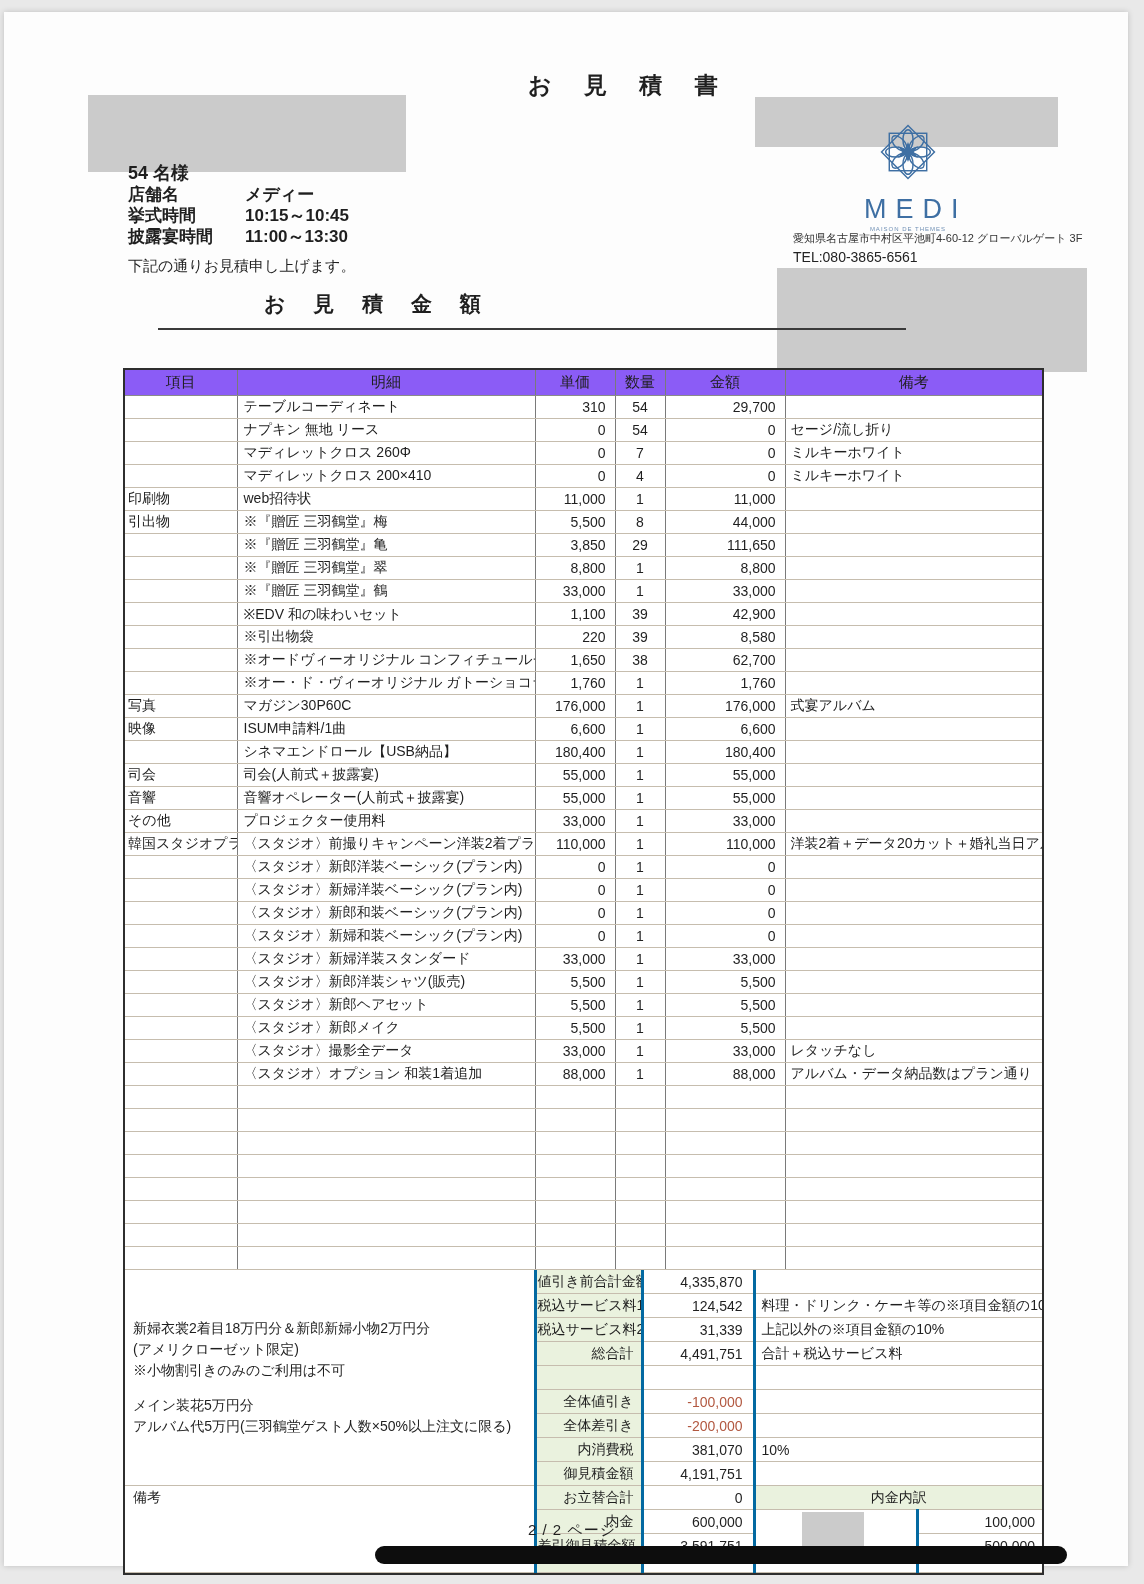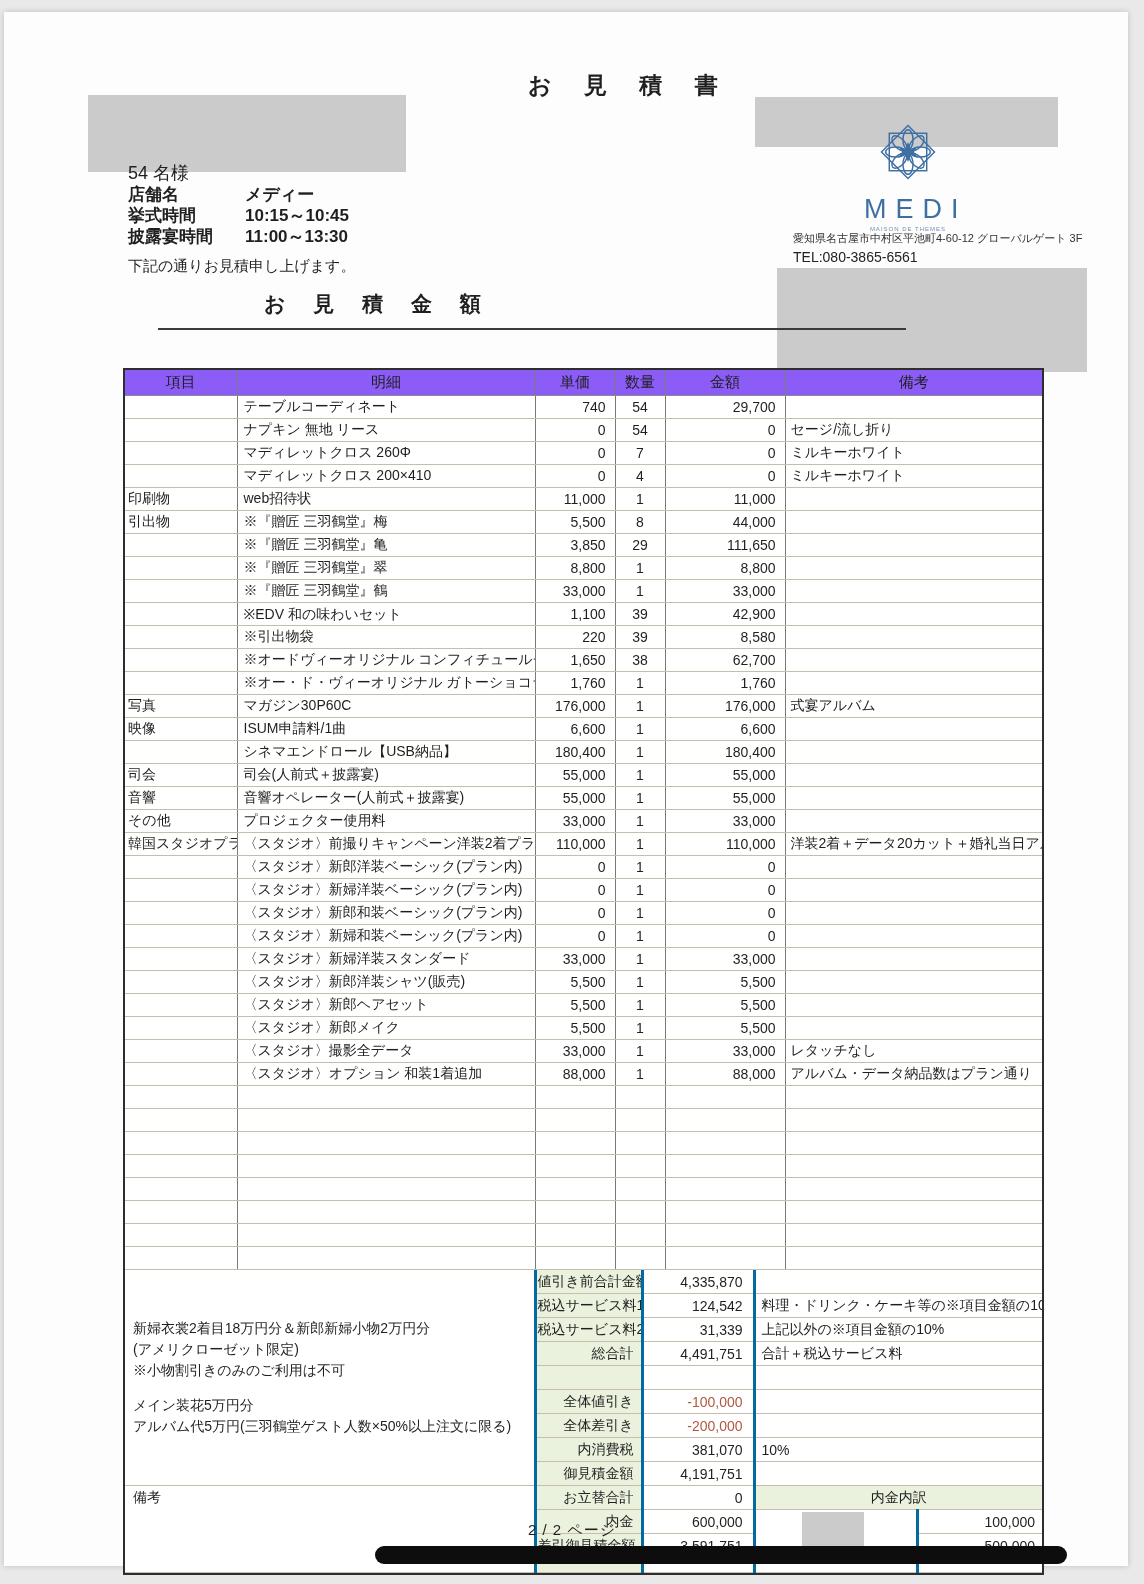--- a/index.html
+++ b/index.html
@@ -4,21 +4,21 @@
 <style>
   html,body{margin:0;padding:0;background:#e9e9e9;font-family:"Liberation Sans",sans-serif;color:#1f1f1f;}
   .canvas{position:relative;width:1144px;height:1584px;overflow:hidden;background:#e9e9e9;}
   .page{position:absolute;left:4px;top:12px;width:1124px;height:1554px;background:#fdfdfd;box-shadow:0 0 6px rgba(0,0,0,.18);}
   .abs{position:absolute;}
   .doc-title{left:528px;top:70px;font-size:23px;font-weight:bold;letter-spacing:13px;}
   .redact{background:#cbcbcb;}
   .r1{left:88px;top:95px;width:318px;height:77px;}
   .r2{left:755px;top:97px;width:303px;height:50px;}
   .r3{left:777px;top:268px;width:310px;height:104px;}
-  .guest{left:128px;top:161px;font-size:18px;font-weight:400;}
+  .guest{left:128px;top:161px;font-size:18px;font-weight:700;}
   .info-block{left:128px;top:184px;width:360px;}
   .info-row{display:flex;height:21px;font-size:17px;font-weight:600;line-height:21px;}
   .info-row .lab{width:117px;}
   .intro{left:128px;top:257px;font-size:15px;}
   .section-heading{left:264px;top:290px;font-size:21px;font-weight:bold;letter-spacing:11px;}
   .heading-underline{left:158px;top:328px;width:748px;height:2px;background:#3a3a3a;}
   .logo-wrap{left:858px;top:116px;width:100px;text-align:center;}
   .logo-text{font-size:27px;letter-spacing:9px;color:#3e6fa3;margin-top:2px;padding-left:6px;}
   .logo-sub{font-size:6px;letter-spacing:1px;color:#6f8fb4;margin-top:1px;}
   .address{left:793px;top:231px;font-size:11px;color:#333;}
@@ -126,21 +126,21 @@
             <th>単価</th>
             <th>数量</th>
             <th>金額</th>
             <th>備考</th>
           </tr>
         </thead>
       <tbody id="items-body">
           <tr>
             <td class="c-cat"></td>
             <td class="c-desc">テーブルコーディネート</td>
-            <td class="c-unit">740</td>
+            <td class="c-unit">310</td>
             <td class="c-qty">54</td>
             <td class="c-amt">29,700</td>
             <td class="c-note"></td>
           </tr>
           <tr>
             <td class="c-cat"></td>
             <td class="c-desc">ナプキン 無地 リース</td>
             <td class="c-unit">0</td>
             <td class="c-qty">54</td>
             <td class="c-amt">0</td>

